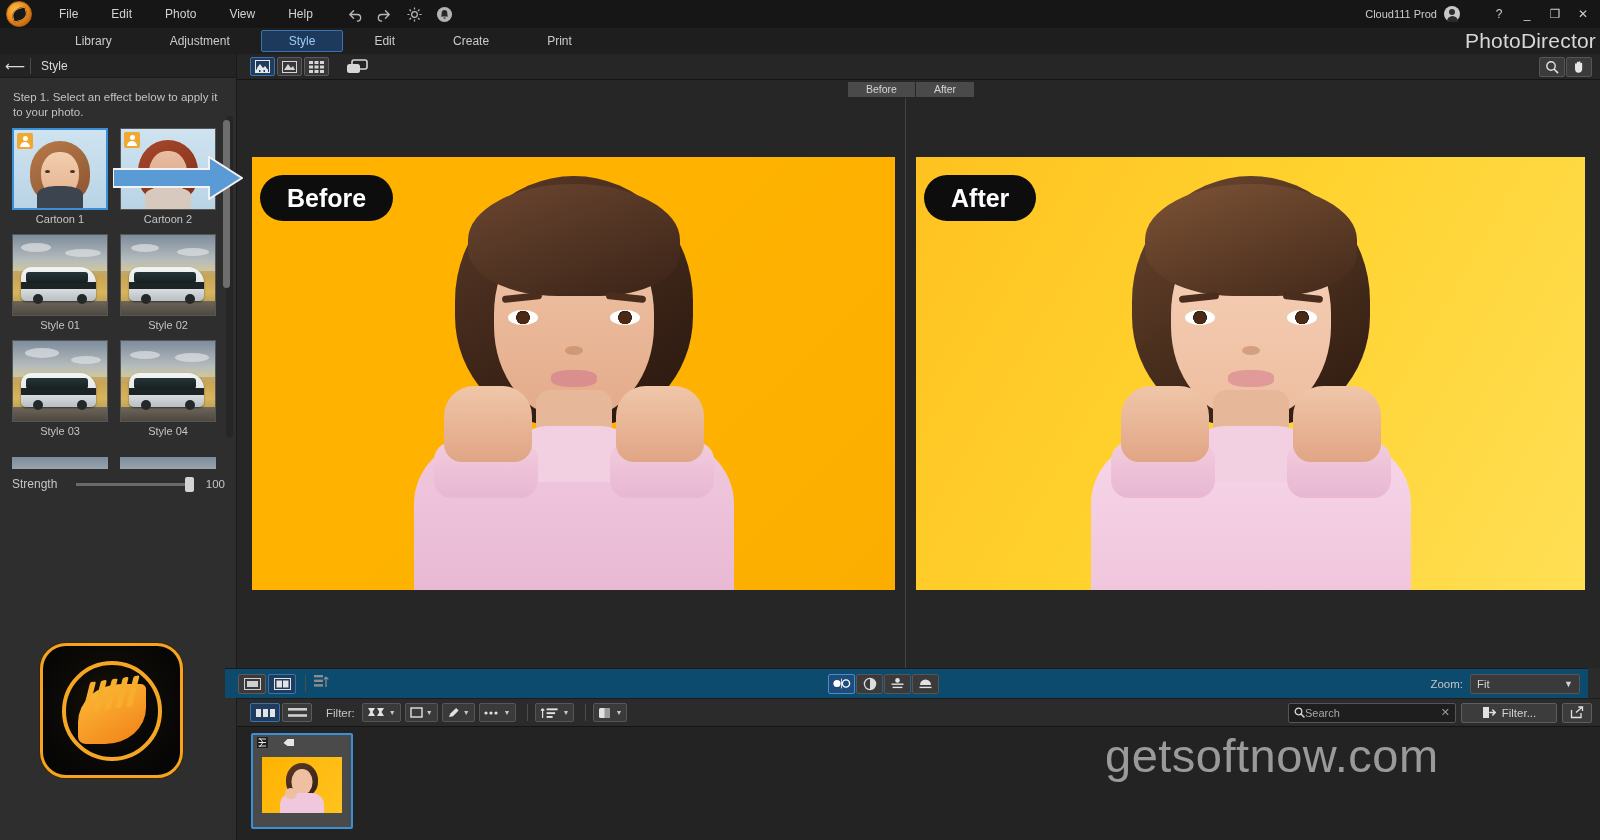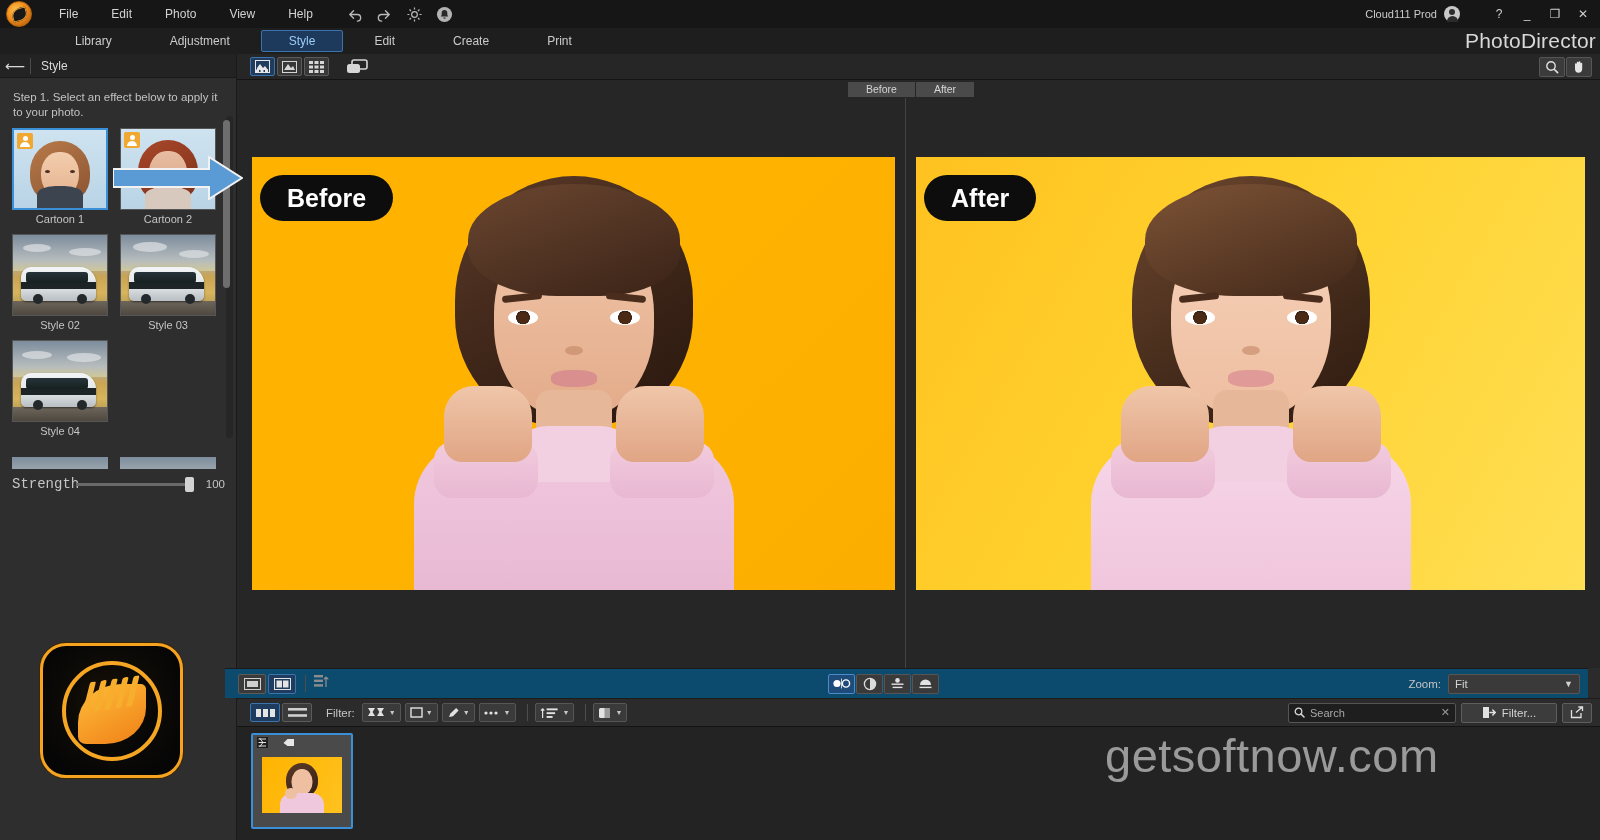--- a/index.html
+++ b/index.html
@@ -159,21 +159,21 @@
     position:absolute; right:3px; top:0; width:7px; height:322px; background:#262626; border-radius:4px;
   }
   .scrollbar-thumb {
     position:absolute; right:3px; top:6px; width:7px; height:168px; background:#6e6e6e; border-radius:4px;
   }
 
   .strength-row {
     position: absolute; top: 418px; left: 0; width: 237px; height: 24px;
     display: flex; align-items: center; padding: 0 12px;
   }
-  .strength-label { font-size: 14px; color: #c6c6c6; width: 62px; font-family: Liberation Mono, monospace; }
+  .strength-label { font-size: 12px; color: #c6c6c6; width: 62px; }
   .strength-track {
     flex: 1; height: 3px; background: #6a6a6a; position: relative; margin: 0 8px 0 2px;
   }
   .strength-knob {
     position: absolute; right: -3px; top: -6px; width: 9px; height: 15px;
     background: #d3d3d3; border-radius: 2px;
   }
   .strength-value { font-size: 11.5px; color: #c6c6c6; width: 26px; text-align: right; }
 
   
@@ -338,21 +338,21 @@
     position: absolute; left: 603px; display: flex;
   }
   .vb-cbtn {
     width: 27px; height: 20px; background: #3a3a3a; border: 1px solid #555;
     display: flex; align-items: center; justify-content: center; margin-right: 1px; border-radius: 2px;
   }
   .vb-cbtn.active { background: #1f4b7a; border-color: #4a8bc9; }
   .vb-right { position: absolute; right: 8px; display: flex; align-items: center; gap: 7px; }
   .zoom-label { font-size: 11.5px; color: #c4c4c4; }
   .zoom-select {
-    width: 132px; height: 20px; background: #3a3a3a; border: 1px solid #565656;
+    width: 110px; height: 20px; background: #3a3a3a; border: 1px solid #565656;
     font-size: 11.5px; color: #d2d2d2; display: flex; align-items: center;
     padding: 0 6px; border-radius: 2px; position: relative;
   }
   .zoom-select .caret { position: absolute; right: 6px; font-size: 9px; }
 
   .filterbar {
     position: absolute; top: 698px; left: 237px; width: 1363px; height: 28px;
     background: #2b2b2b; border-top: 1px solid #1d1d1d;
     display: flex; align-items: center; padding-left: 13px;
   }
@@ -364,21 +364,21 @@
   .fb-label { font-size: 11.5px; color: #c6c6c6; margin: 0 7px 0 12px; }
   .fb-drop {
     height: 19px; background: #3a3a3a; border: 1px solid #565656; border-radius: 2px;
     display: flex; align-items: center; padding: 0 4px; margin-right: 4px; gap: 3px;
   }
   .fb-sep { width: 1px; height: 17px; background: #4d4d4d; margin: 0 7px; }
   .caret-sm { font-size: 7px; color: #c6c6c6; }
   .fb-right { position: absolute; right: 8px; display: flex; align-items: center; gap: 5px; }
   .searchbox {
     width: 168px; height: 20px; background: #1e1e1e; border: 1px solid #555;
-    border-radius: 2px; display: flex; align-items: center; padding: 0 5px; gap: 5px;
+    border-radius: 2px; display: flex; align-items: center; padding: 0 5px; 
     font-size: 11px; color: #a8a8a8; position: relative;
   }
   .searchbox .clear { position: absolute; right: 5px; font-size: 11px; color: #9a9a9a; }
   .export-btn {
     width: 96px; height: 20px; background: #3c3c3c; border: 1px solid #5e5e5e;
     border-radius: 2px; display: flex; align-items: center; justify-content: center; gap: 6px;
     font-size: 11.5px; color: #d2d2d2;
   }
   .share-btn {
     width: 30px; height: 20px; background: #3c3c3c; border: 1px solid #5e5e5e;
@@ -490,20 +490,36 @@
             <div class="pt-hair" style="background:linear-gradient(150deg,#a8472a,#7d3119);"></div>
             <div class="pt-face" style="background:linear-gradient(#e8bda2,#d9a483);"></div>
             <div class="pt-eye" style="left:31px;"></div>
               <div class="pt-eye" style="right:31px;"></div>
             <div class="pt-neck" style="background:#d7c9bd;"></div>
           </div>
         </div>
         <div class="thumblabel">Cartoon 2</div>
       </div>
 
+      <div class="thumbcell">
+        <div class="thumbimg">
+          <div class="bus-thumb">
+            <div class="bus-sky"></div>
+            <div class="bus-cloud" style="left:8px;top:8px;width:30px;height:9px;"></div>
+            <div class="bus-cloud" style="left:52px;top:14px;width:36px;height:8px;"></div>
+            <div class="bus-road"></div>
+            <div class="bus-body"></div>
+              <div class="bus-dark"></div>
+              <div class="bus-win"></div>
+            <div class="bus-wheel" style="left:20px;"></div>
+              <div class="bus-wheel" style="right:20px;"></div>
+          </div>
+        </div>
+        <div class="thumblabel">Style 01</div>
+      </div>
 
       <div class="thumbcell">
         <div class="thumbimg">
           <div class="bus-thumb">
             <div class="bus-sky"></div>
             <div class="bus-cloud" style="left:10px;top:9px;width:28px;height:8px;"></div>
             <div class="bus-cloud" style="left:56px;top:13px;width:32px;height:8px;"></div>
             <div class="bus-road"></div>
             <div class="bus-body"></div>
               <div class="bus-dark"></div>

